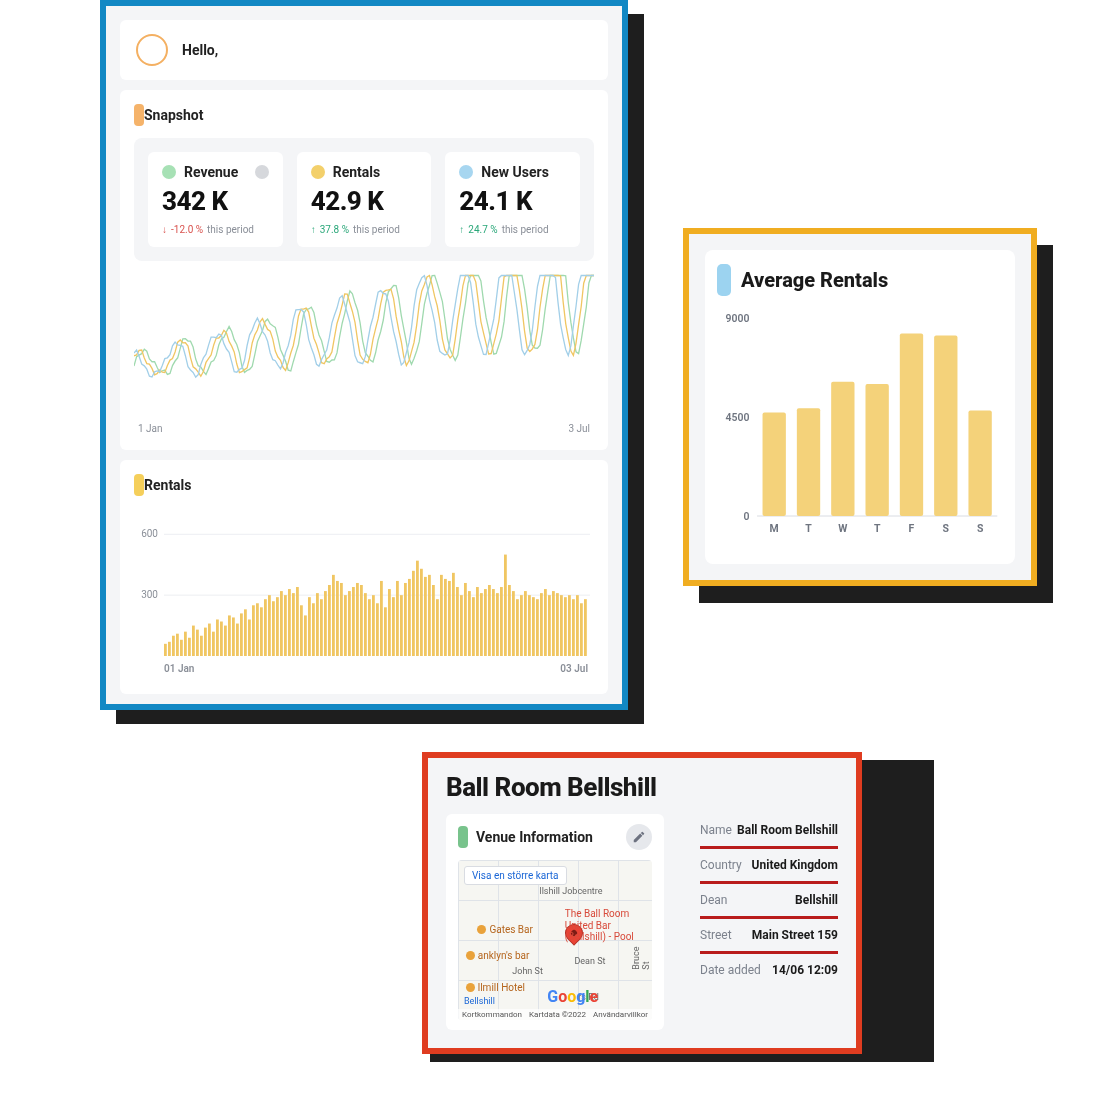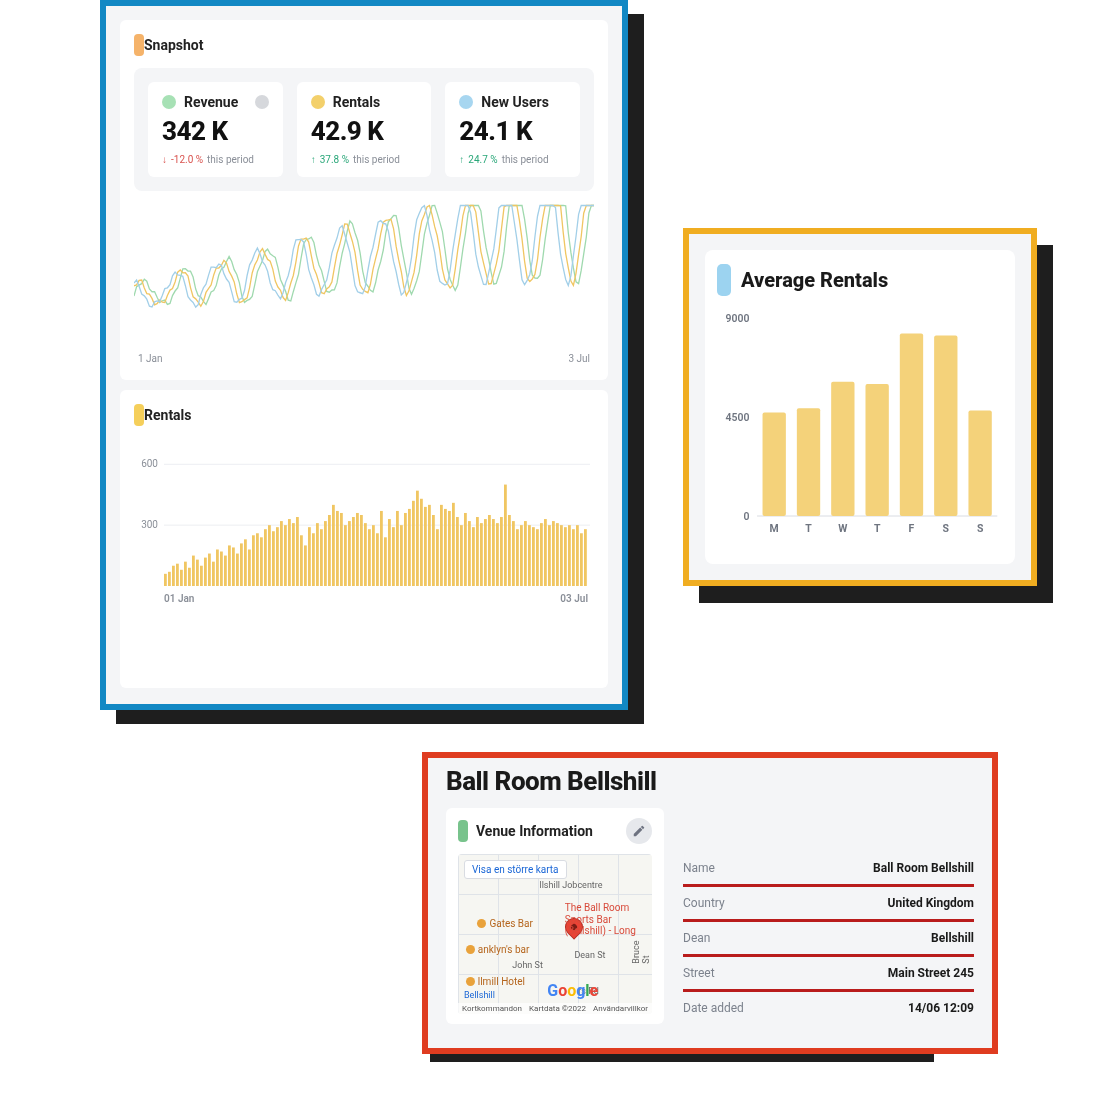--- a/index.html
+++ b/index.html
@@ -139,29 +139,29 @@
   
   .venue-shadow {
     position: absolute;
     left: 430px; top: 760px;
     width: 504px; height: 302px;
     background: #1e1e1e;
   }
   .venue {
     position: absolute;
     left: 422px; top: 752px;
-    width: 576px; height: 302px;
+    width: 440px; height: 302px;
     background: #f4f5f7;
     border: 6px solid #df3c20;
-    padding: 8px 18px;
+    padding: 14px 18px;
   }
   .venue-title-row { display: flex; align-items: center; gap: 12px; margin-bottom: 12px; }
   .venue-title { font-weight: 800; font-size: 26px; color: #1a1a1a; letter-spacing: -0.5px; }
 
-  .venue-body { display: flex; gap: 19px; align-items: flex-end; }
+  .venue-body { display: flex; gap: 36px; align-items: flex-start; }
   .venue-left { width: 218px; }
   .vi-card { background: #ffffff; border-radius: 6px; padding: 10px 12px; }
   .vi-title-row { display: flex; align-items: center; gap: 8px; margin-bottom: 10px; }
   .vi-title { font-weight: 700; font-size: 14px; color: #222; flex: 1; }
   .edit-btn { width: 26px; height: 26px; border-radius: 50%; background: #e6e8ec; display: flex; align-items: center; justify-content: center; }
   .map-box {
     position: relative;
     width: 100%; height: 160px;
     border-radius: 4px;
     overflow: hidden;
@@ -214,20 +214,24 @@
   .info-row:last-child { border-bottom: none; }
   .info-key { color: #7c828d; }
   .info-val { font-weight: 700; color: #1a1a1a; text-align: right; }
 </style>
 </head>
 <body>
 
 <div class="dashboard-shadow"></div>
 <div class="dashboard">
 
+  <div class="hello-card">
+    <div class="hello-avatar"></div>
+    <div class="hello-text">Hello,</div>
+  </div>
 
   <div class="snapshot-card">
     <div class="section-title-row">
       <div class="pill orange"></div>
       <div class="section-title">Snapshot</div>
     </div>
 
     <div class="metrics-box">
       <div class="metric">
         <div class="metric-top">
@@ -457,21 +461,21 @@
               </svg>
           </div>
         </div>
         <div class="map-box">
           <div class="map-btn">Visa en större karta</div>
           <div class="map-label" style="left:42%;top:16%;font-size:9px;color:#666">llshill Jobcentre</div>
           <div class="map-poi" style="left:10%;top:40%">Gates Bar</div>
           <div class="map-poi" style="left:4%;top:56%">anklyn's bar</div>
           <div class="map-poi" style="left:4%;top:76%">llmill Hotel</div>
           <div class="map-marker"></div>
-          <div class="map-callout">The Ball Room Sports Bar (Bellshill) - Long</div>
+          <div class="map-callout">The Ball Room United Bar (Bellshill) - Pool</div>
           <div class="map-label" style="left:28%;top:66%">John St</div>
           <div class="map-label" style="left:60%;top:60%">Dean St</div>
           <div class="map-label" style="left:88%;top:55%;transform:rotate(-90deg)">Bruce St</div>
           <div class="map-label" style="left:62%;bottom:18px">rs Rd</div>
           <div class="map-place-link">Bellshill</div>
           <div class="google-badge"><span>G</span><span>o</span><span>o</span><span>g</span><span>l</span><span>e</span></div>
           <div class="map-footer">
             <span>Kortkommandon</span>
             <span>Kartdata ©2022</span>
             <span>Användarvillkor</span>
@@ -488,21 +492,21 @@
         <div class="info-row">
           <div class="info-key">Country</div>
           <div class="info-val">United Kingdom</div>
         </div>
         <div class="info-row">
           <div class="info-key">Dean</div>
           <div class="info-val">Bellshill</div>
         </div>
         <div class="info-row">
           <div class="info-key">Street</div>
-          <div class="info-val">Main Street 245</div>
+          <div class="info-val">Main Street 159</div>
         </div>
         <div class="info-row">
           <div class="info-key">Date added</div>
           <div class="info-val">14/06 12:09</div>
         </div>
       </div>
   </div>
 </div>
 
 </body></html>

